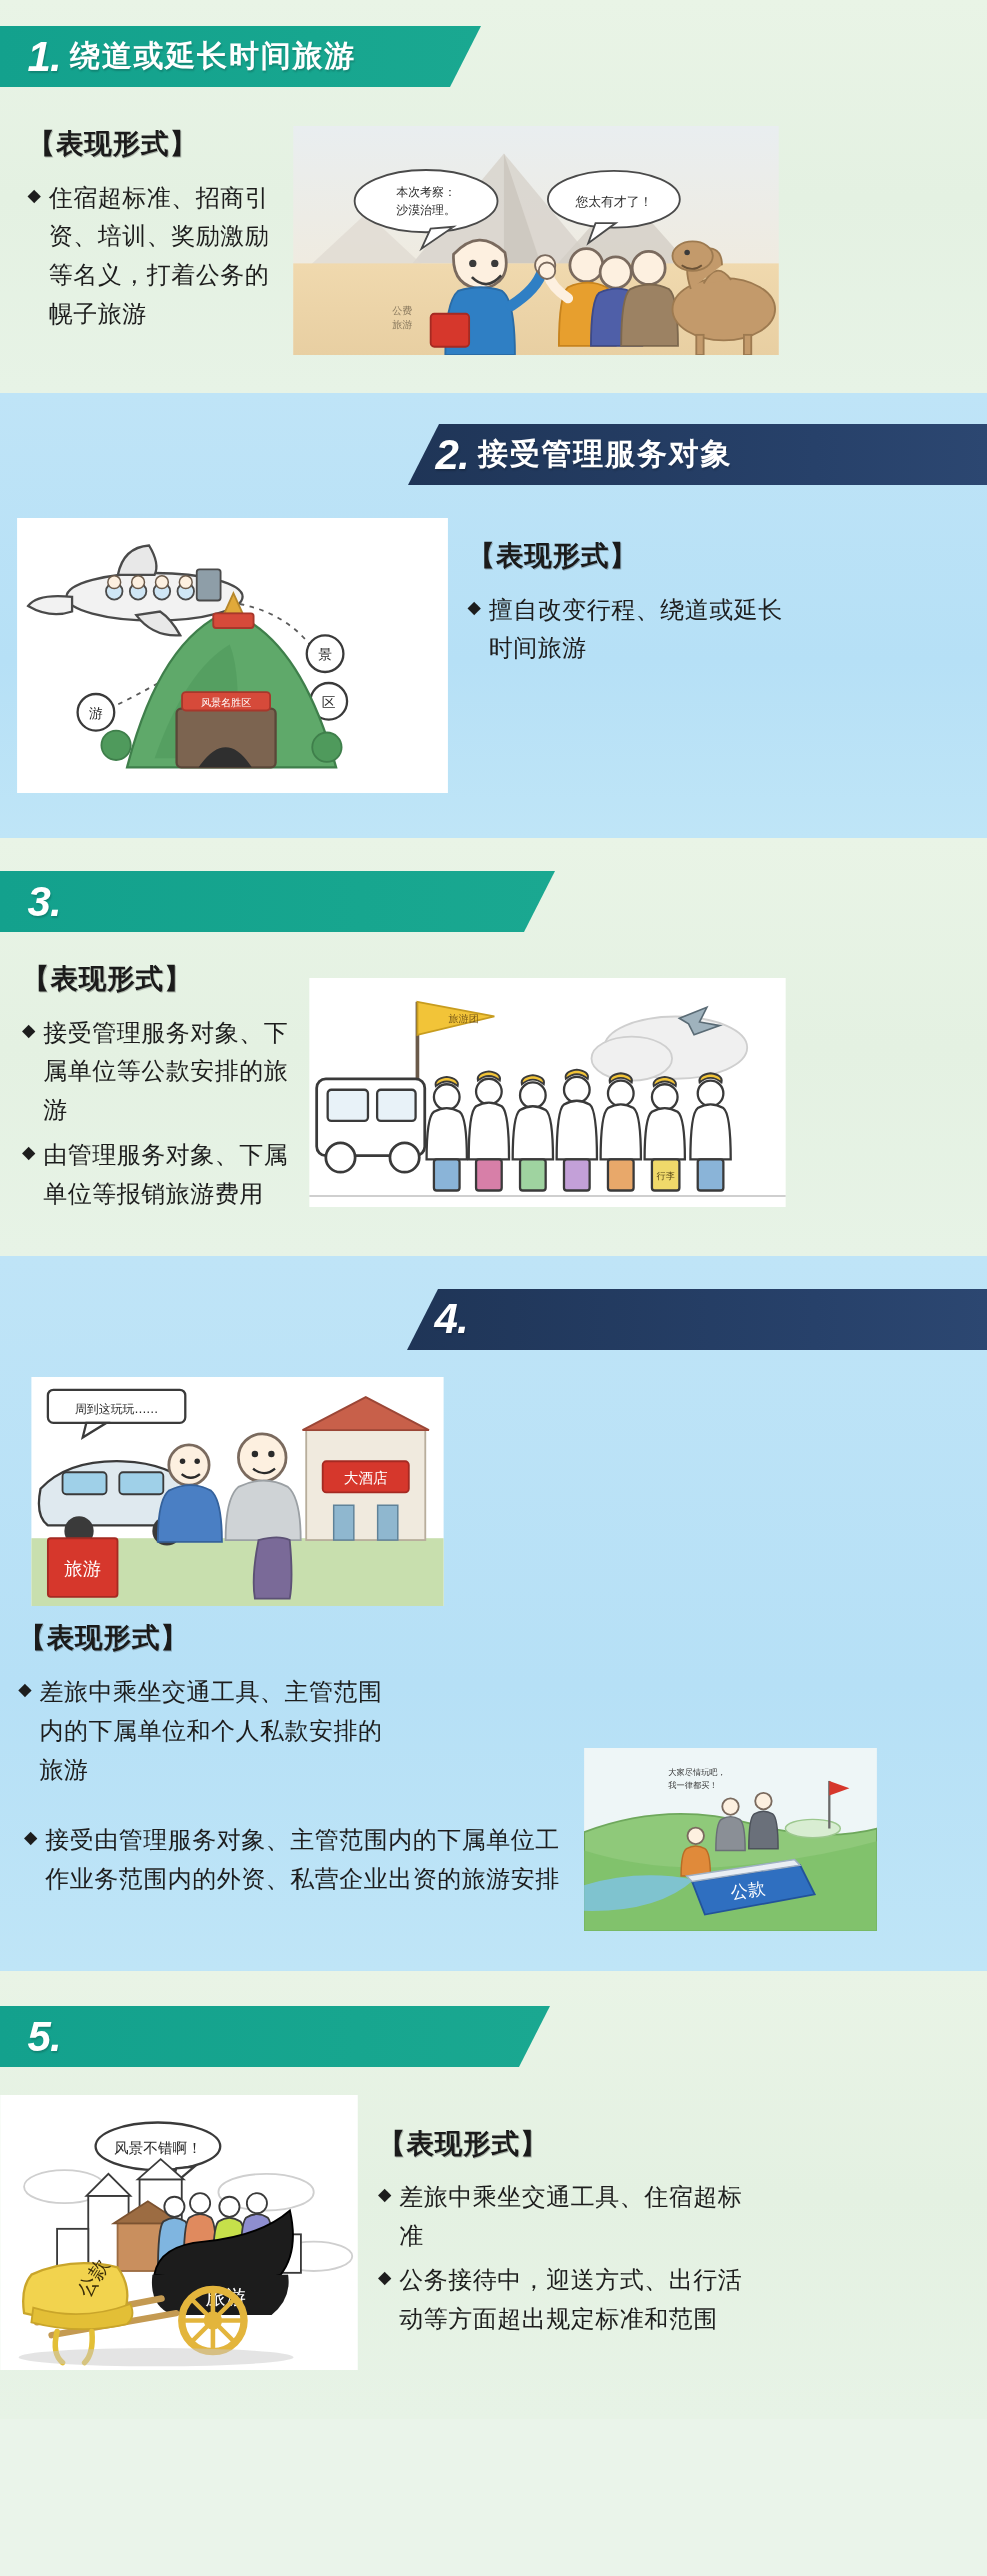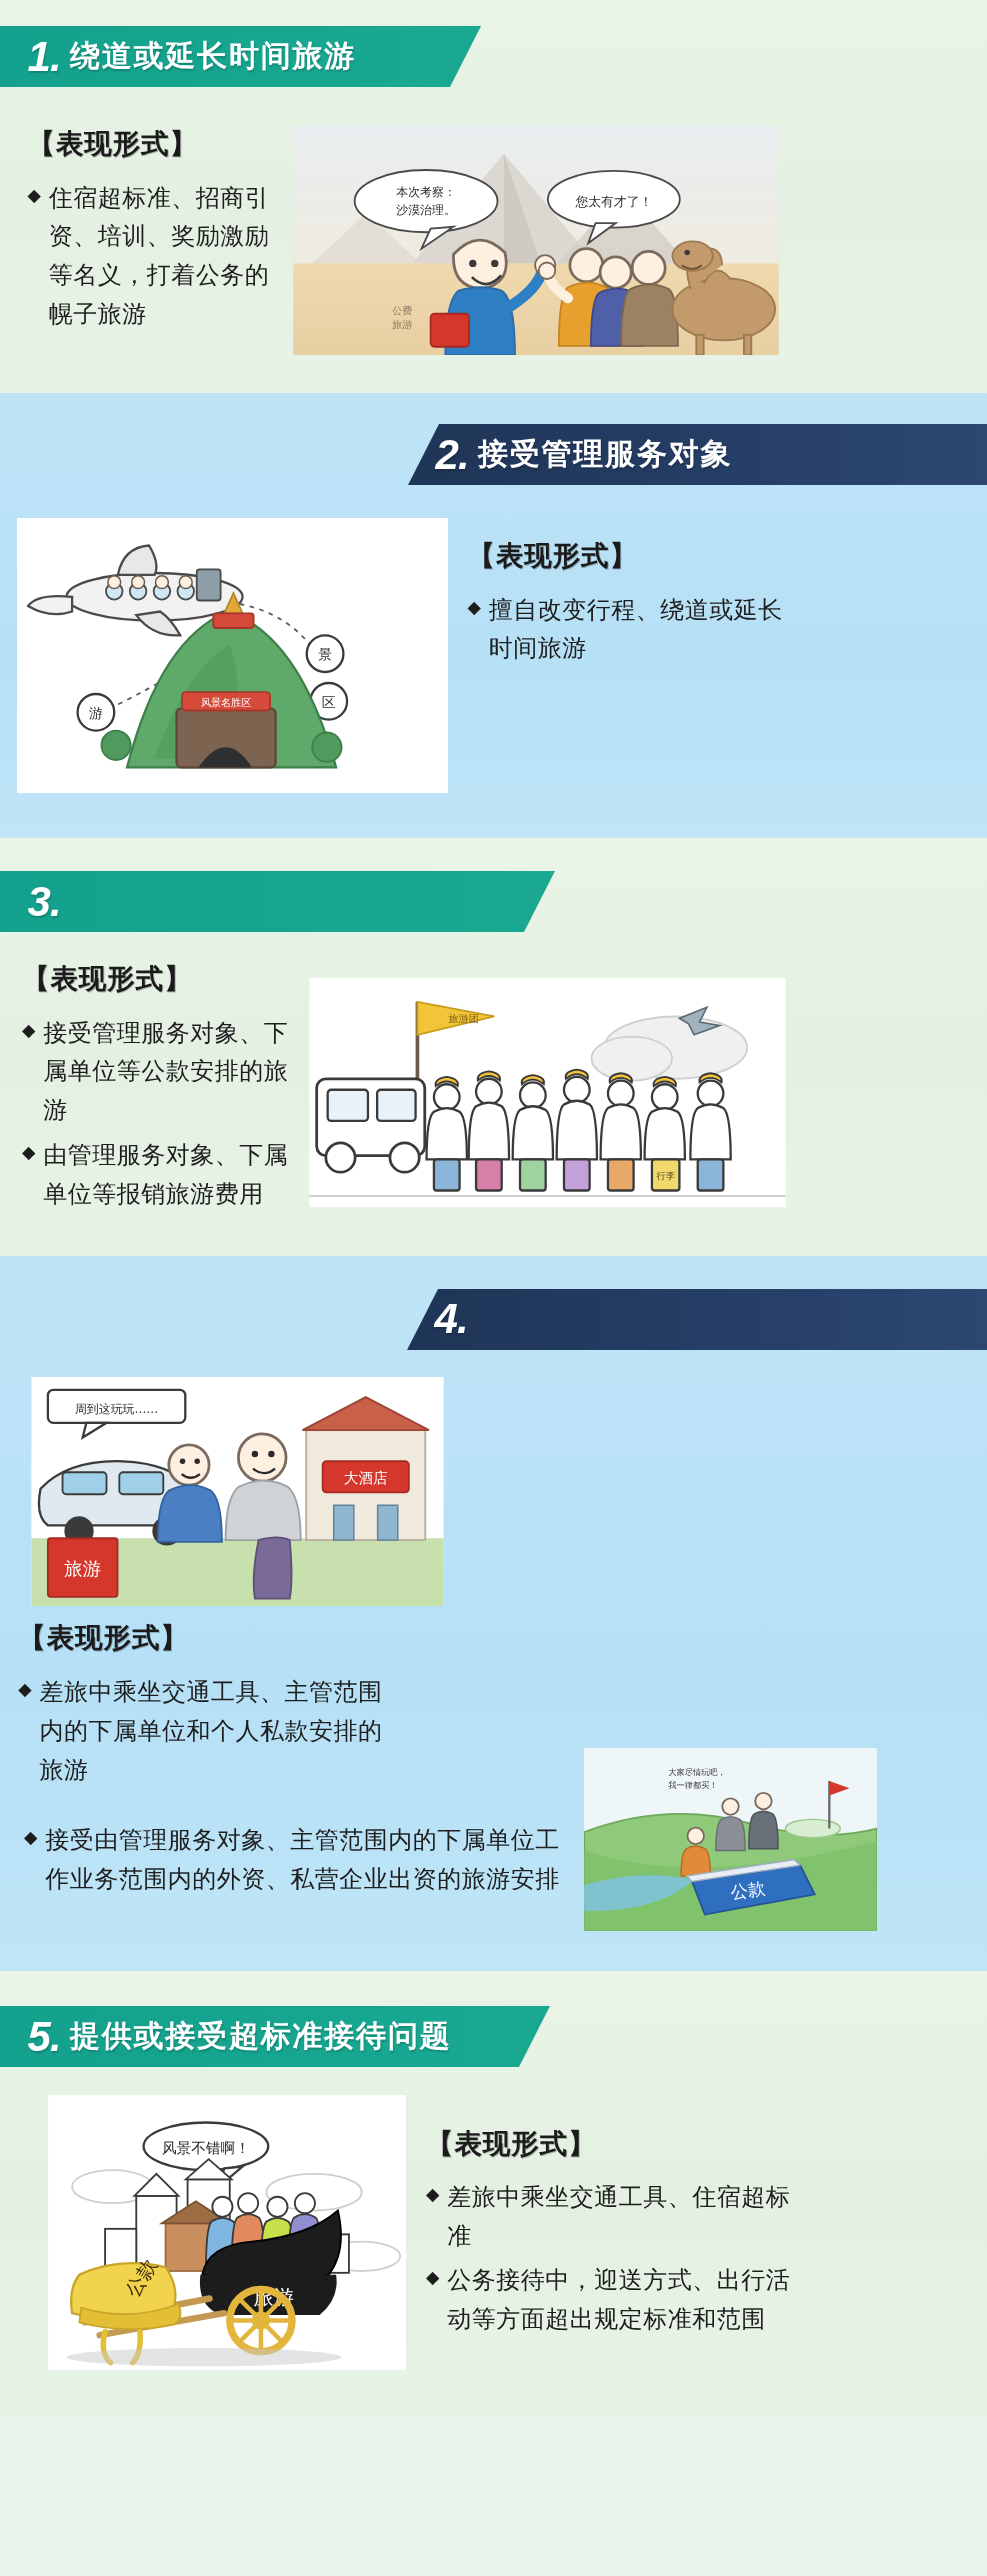--- a/index.html
+++ b/index.html
@@ -115,21 +115,21 @@
   #s4 .col-img { padding-left: 31px; }
   #s4 .col-txt { width: 385px; padding-left: 18.3px; padding-top: 11px; }
   #s4 .lower { padding: 26px 27.5px 0 24px; }
   #s4 .lower-row { display: flex; align-items: flex-start; }
   #s4 .lower-txt { width: 550px; }
   #s4 .lower-img { margin-left: 10px; margin-top: -73px; }
 
   #s5 { padding-bottom: 46px; }
   #s5 .banner-wrap { padding-top: 35px; }
   #s5 .row { padding-top: 27.5px; }
-  #s5 .col-img { padding-left: 48px; }
+  #s5 .col-img { }
   #s5 .col-txt { width: 394px; padding-left: 20px; padding-top: 31px; }
 </style>
 </head>
 <body>
 
 <div class="page">
 
   <div class="section sec-green" id="s1">
     <div class="banner-wrap" style="padding-top:26px;">
       <div class="banner green banner-left" style="width:481px;">
@@ -469,21 +469,20 @@
           </svg>
         </div>
       </div>
     </div>
   </div>
 
   <div class="section sec-green" id="s5">
     <div class="banner-wrap">
       <div class="banner green banner-left" style="width:550px;">
         <span class="num">5.</span>
-        <span class="btitle">提供或接受超标准接待问题</span>
       </div>
     </div>
 
     <div class="row">
       <div class="col-img">
         <svg width="358" height="275" viewBox="0 0 390 300">
           <rect x="0" y="0" width="390" height="300" fill="#ffffff"></rect>
 
           <ellipse cx="172" cy="56" rx="68" ry="26" fill="#ffffff" stroke="#3a3a3a" stroke-width="2.5"></ellipse>
           <polygon points="192,80 186,100 212,78" fill="#ffffff" stroke="#3a3a3a" stroke-width="2.5"></polygon>

